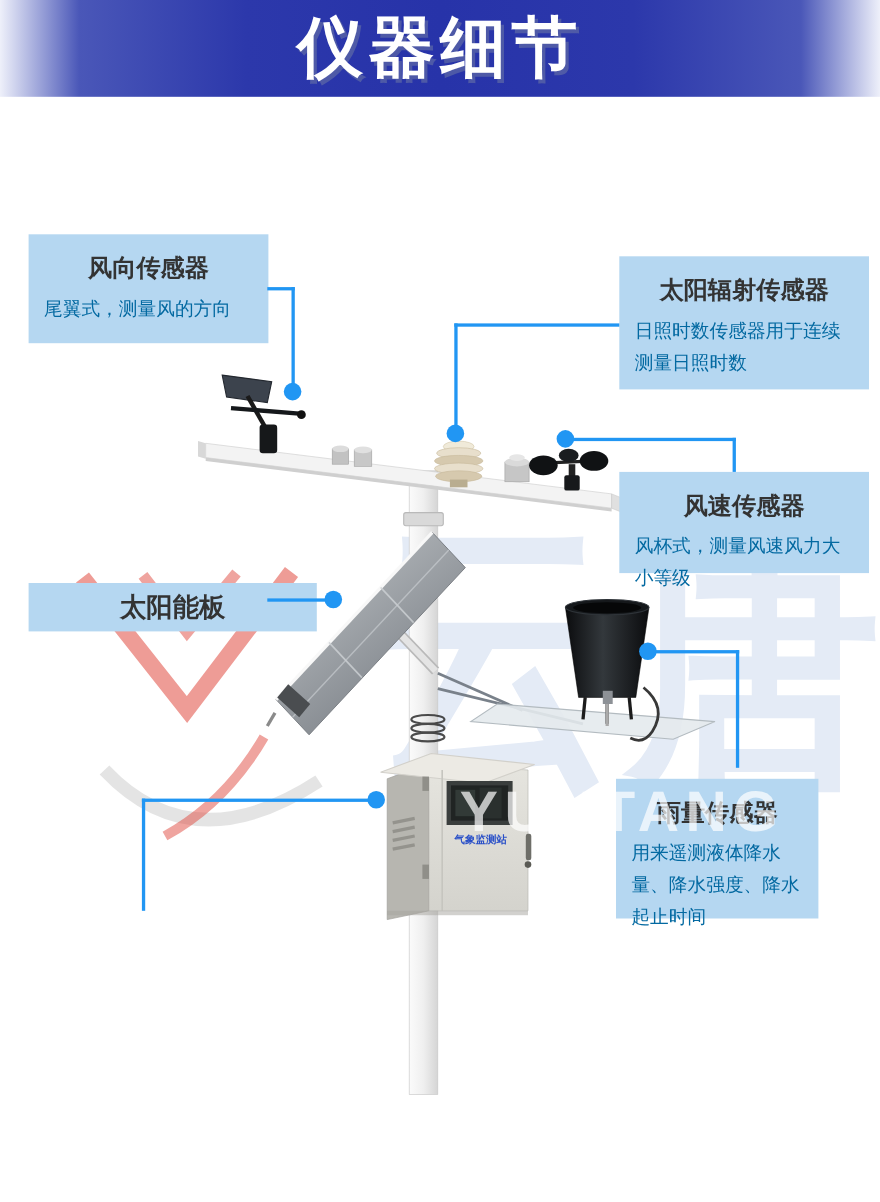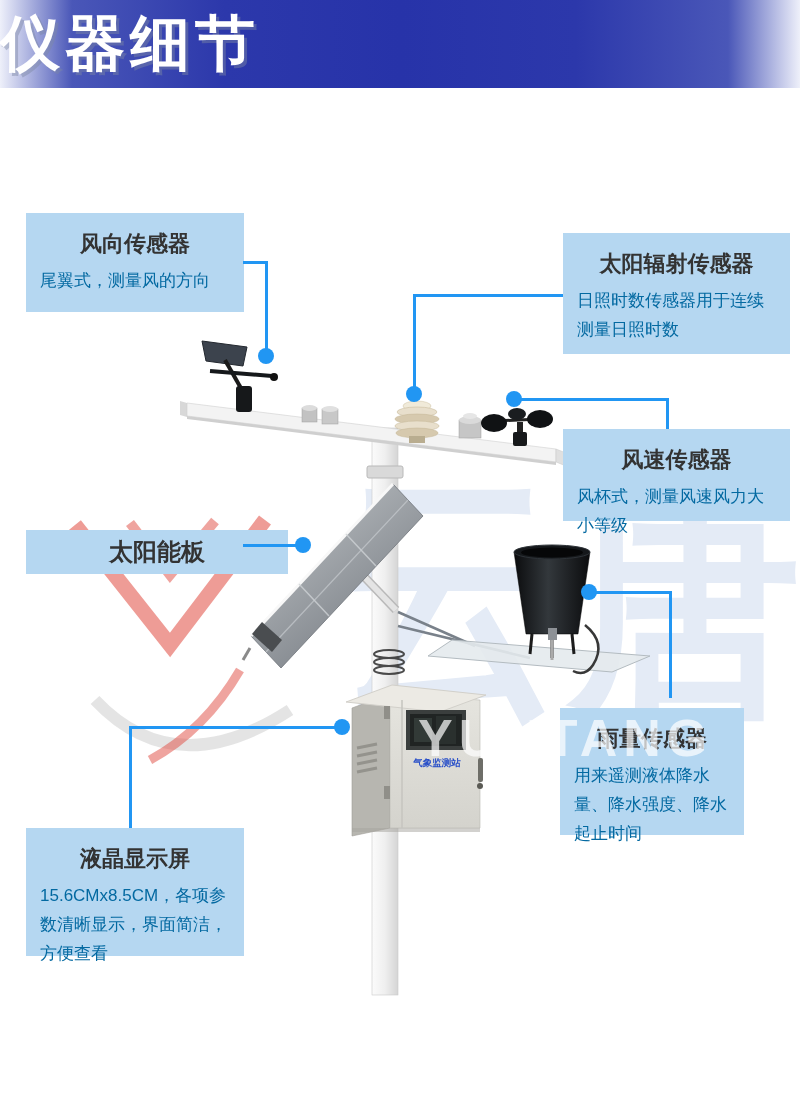--- a/index.html
+++ b/index.html
@@ -2,21 +2,21 @@
 <html><head>
 <meta charset="utf-8">
 <style>
   html,body{margin:0;padding:0;background:#fff;}
   #page{position:relative;width:800px;height:1093px;background:#ffffff;overflow:hidden;
         font-family:"Liberation Sans","DejaVu Sans",sans-serif;}
 
   
   .banner{position:absolute;left:0;top:0;width:800px;height:88px;
     background:linear-gradient(90deg,#eef0fa 0%,#4a57b8 9%,#2c38ab 28%,#2733a9 50%,#2c38ab 72%,#4a57b8 91%,#eef0fa 100%);
-    display:flex;align-items:center;}
+    display:flex;align-items:center;justify-content:center;}
   .banner-title{color:#ffffff;font-size:60px;font-weight:900;letter-spacing:5px;
     text-shadow:3px 3px 0 rgba(125,135,165,0.45);}
 
   
   .wm-cn{position:absolute;left:335px;top:462px;z-index:1;font-size:265px;line-height:1;
     font-weight:700;color:#e4ebf6;white-space:nowrap;transform:scaleX(0.88);transform-origin:left top;}
   .wm-logo{position:absolute;left:55px;top:495px;z-index:1;}
   .wm-en{position:absolute;left:418px;top:708px;z-index:30;font-size:52px;font-weight:bold;
     letter-spacing:6px;color:rgba(255,255,255,0.70);white-space:nowrap;pointer-events:none;}
 
@@ -227,18 +227,14 @@
     <div class="c-desc">风杯式，测量风速风力大小等级</div>
   </div>
   <div class="callout c4">
     <div class="c-title">太阳能板</div>
 
   </div>
   <div class="callout c5">
     <div class="c-title">雨量传感器</div>
     <div class="c-desc">用来遥测液体降水量、降水强度、降水起止时间</div>
   </div>
-  <div class="callout c6">
-    <div class="c-title">液晶显示屏</div>
-    <div class="c-desc">15.6CMx8.5CM，各项参数清晰显示，界面简洁，方便查看</div>
-  </div>
 
 </div>
 
 </body></html>

